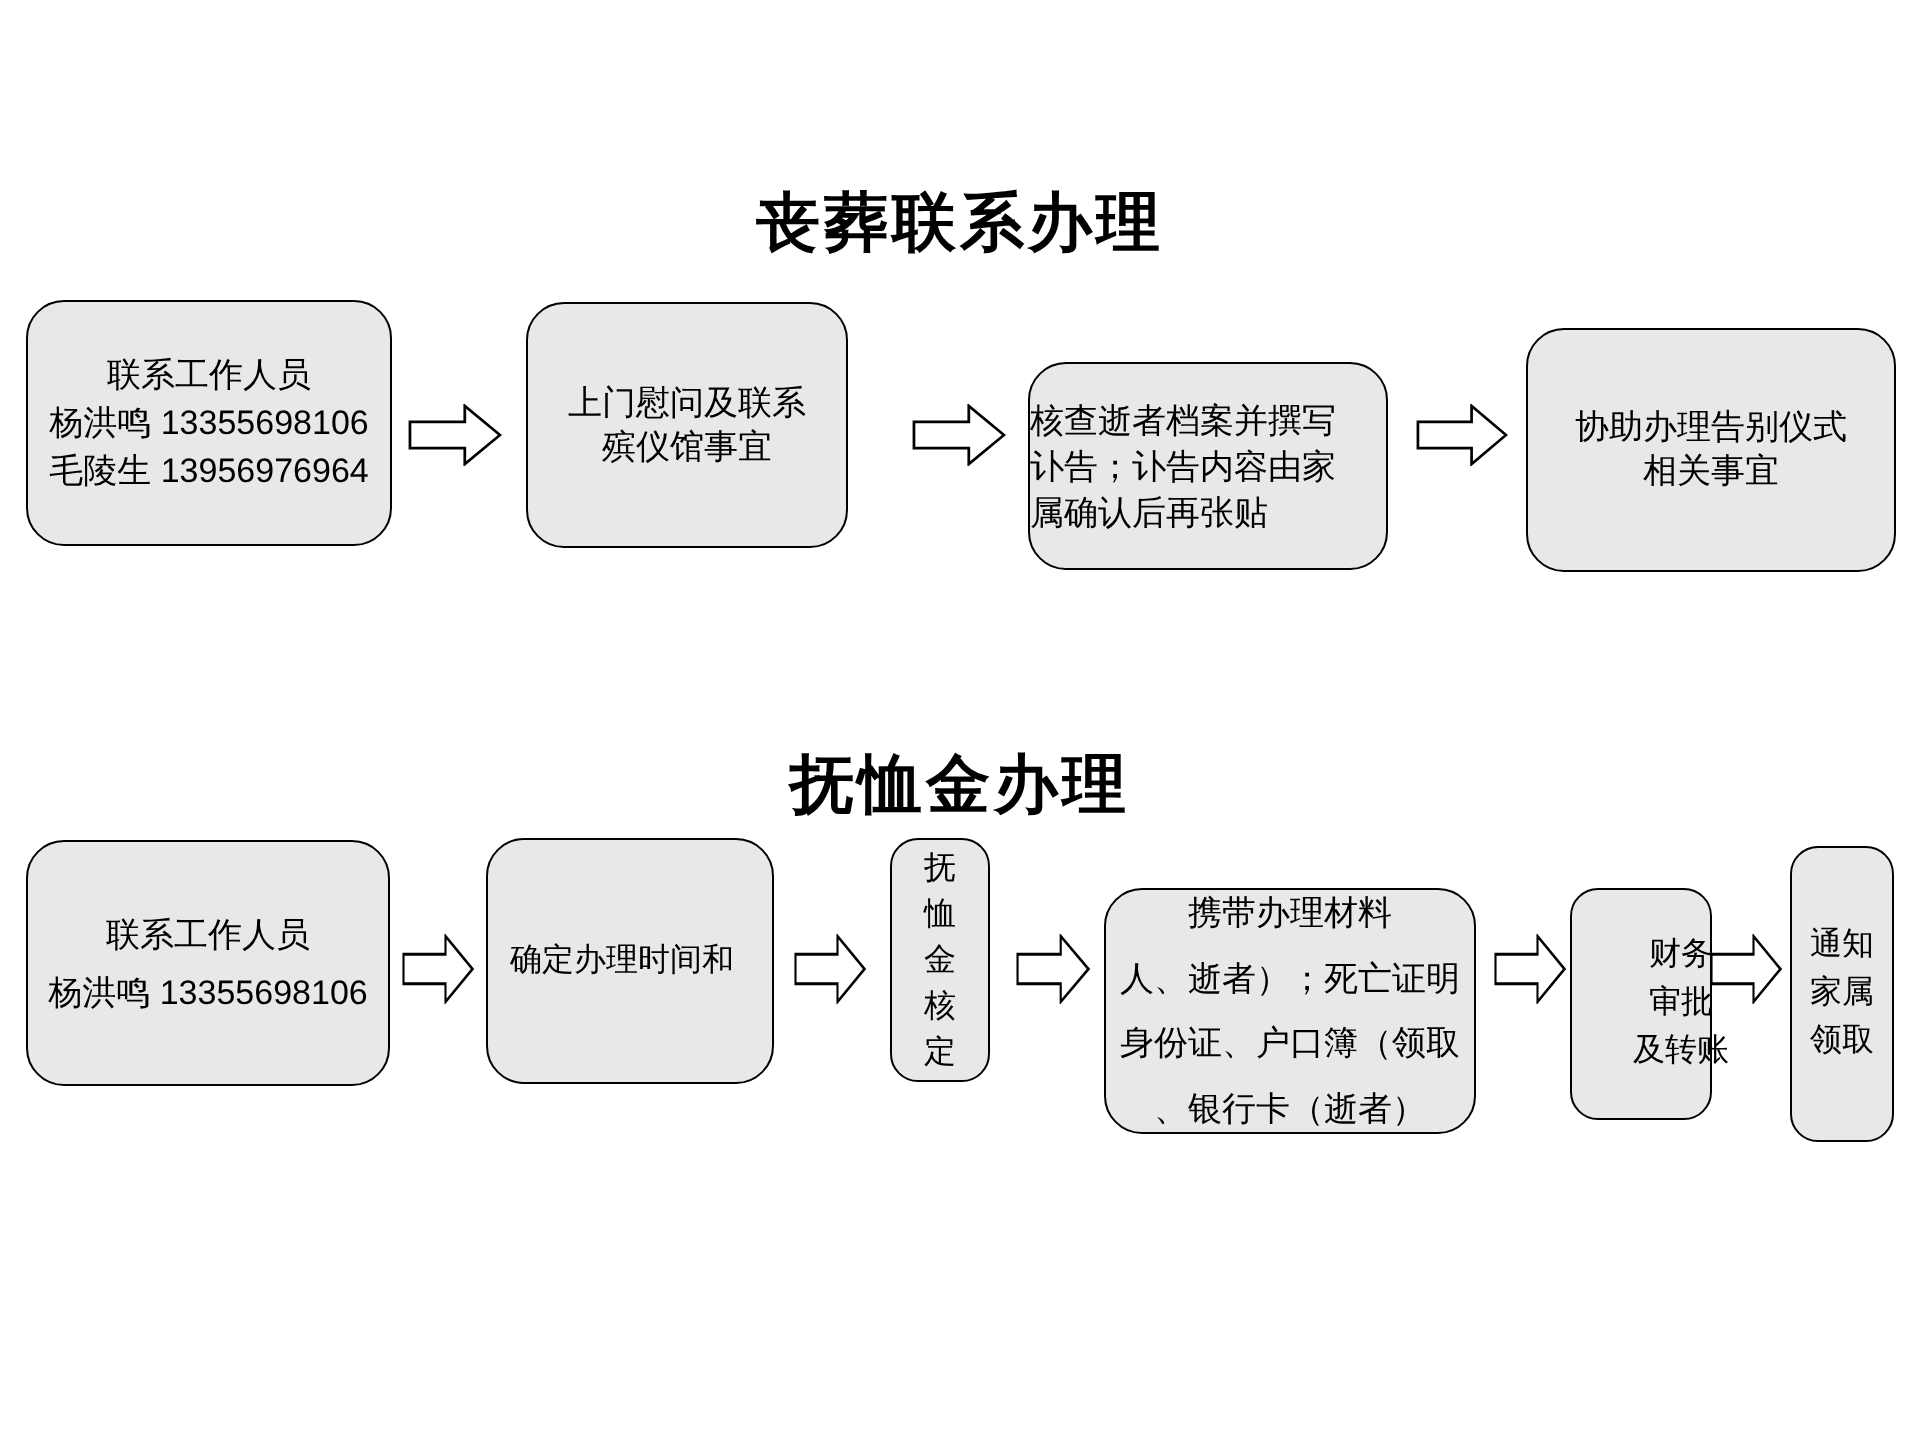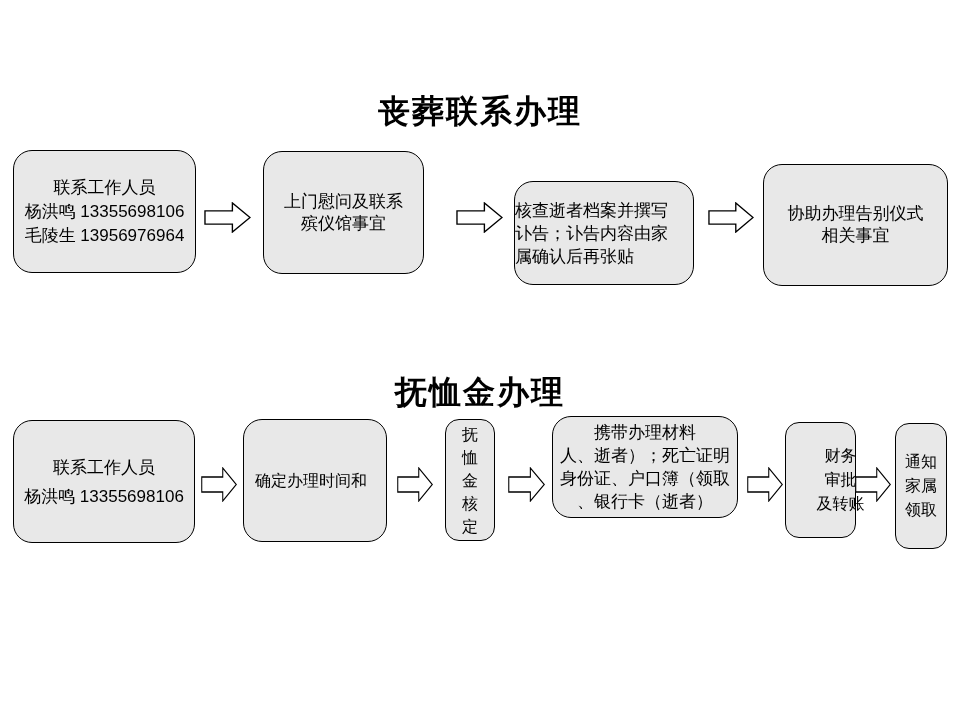--- a/index.html
+++ b/index.html
@@ -115,41 +115,41 @@
       <div class="ln">恤</div>
       <div class="ln">金</div>
       <div class="ln">核</div>
       <div class="ln">定</div>
     </div>
 
     <svg class="arrow" style="left:508px; top:467px; width:37px; height:35px;" viewBox="0 0 48 33" preserveAspectRatio="none">
       <polygon points="1,9.5 29,9.5 29,1 47,16.5 29,32 29,23.5 1,23.5"></polygon>
     </svg>
 
-    <div class="box f17" style="left:552px; top:416px; width:186px; height:102px; line-height:23px;">
+    <div class="box f17" style="left:552px; top:444px; width:186px; height:123px; line-height:23px;justify-content:space-between;">
       <div class="ln">携带办理材料</div>
       <div class="ln">人、逝者）；死亡证明</div>
       <div class="ln">身份证、户口簿（领取</div>
       <div class="ln">、银行卡（逝者）</div>
     </div>
 
     <svg class="arrow" style="left:747px; top:467px; width:36px; height:35px;" viewBox="0 0 48 33" preserveAspectRatio="none">
       <polygon points="1,9.5 29,9.5 29,1 47,16.5 29,32 29,23.5 1,23.5"></polygon>
     </svg>
 
-    <div class="box narrow" style="left:785px; top:422px; width:71px; height:116px; line-height:24px;padding-left:40px;">
+    <div class="box narrow" style="left:785px; top:444px; width:71px; height:116px; line-height:24px;padding-left:40px;">
       <div class="ln">财务</div>
       <div class="ln">审批</div>
       <div class="ln">及转账</div>
     </div>
 
     <svg class="arrow" style="left:855px; top:467px; width:36px; height:35px;" viewBox="0 0 48 33" preserveAspectRatio="none">
       <polygon points="1,9.5 29,9.5 29,1 47,16.5 29,32 29,23.5 1,23.5"></polygon>
     </svg>
 
-    <div class="box narrow" style="left:895px; top:423px; width:52px; height:126px; line-height:24px;align-items:center;">
+    <div class="box narrow" style="left:895px; top:423px; width:52px; height:148px; line-height:24px;align-items:center;">
       <div class="ln">通知</div>
       <div class="ln">家属</div>
       <div class="ln">领取</div>
     </div>
   </div>
 
 </div>
 
 </body></html>

